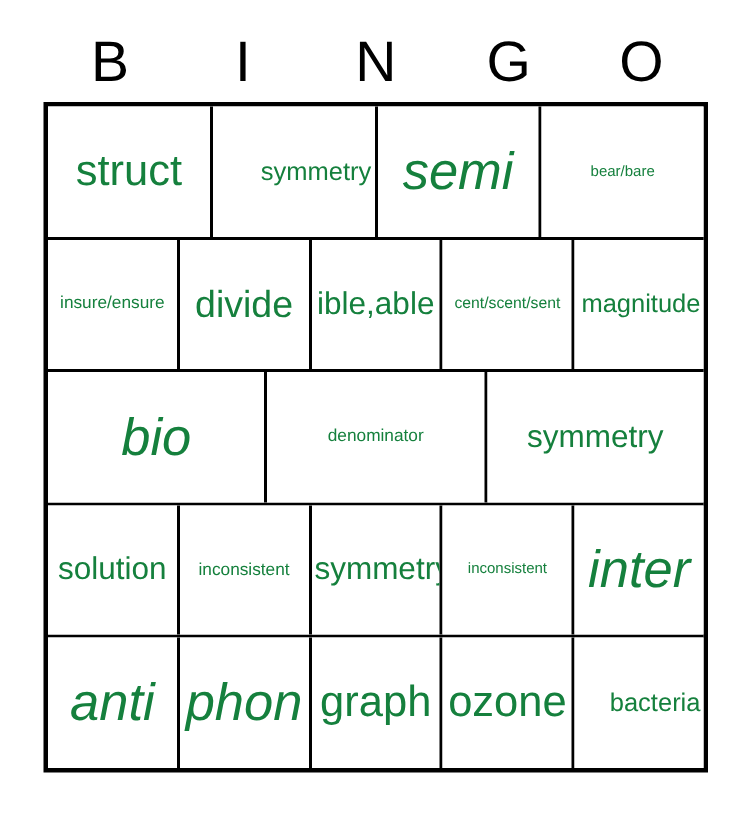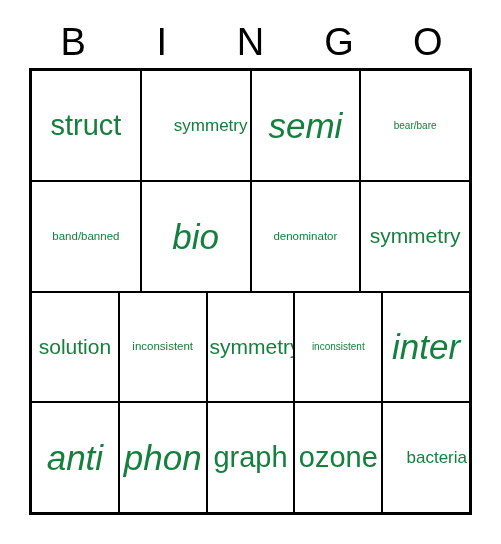--- a/index.html
+++ b/index.html
@@ -123,25 +123,39 @@
           <span class="cell-text fs-sm">symmetry</span>
         </div>
       <div class="cell">
           <span class="cell-text fs-xxl">semi</span>
         </div>
       <div class="cell">
           <span class="cell-text fs-xs">bear/bare</span>
         </div>
     </div>
 
-
-    <div class="grid-row">
-      <div class="cell">
-          <span class="cell-text fs-xxs">band/banned</span>
-        </div>
+    <div class="grid-row">
+      <div class="cell">
+          <span class="cell-text fs-xxs">insure/ensure</span>
+        </div>
+      <div class="cell">
+          <span class="cell-text fs-lg">divide</span>
+        </div>
+      <div class="cell">
+          <span class="cell-text fs-md">ible,able</span>
+        </div>
+      <div class="cell">
+          <span class="cell-text fs-tiny">cent/scent/sent</span>
+        </div>
+      <div class="cell">
+          <span class="cell-text fs-sm">magnitude</span>
+        </div>
+    </div>
+
+    <div class="grid-row">
       <div class="cell">
           <span class="cell-text fs-xxl">bio</span>
         </div>
       <div class="cell">
           <span class="cell-text fs-xxs">denominator</span>
         </div>
       <div class="cell">
           <span class="cell-text fs-md">symmetry</span>
         </div>
     </div>

